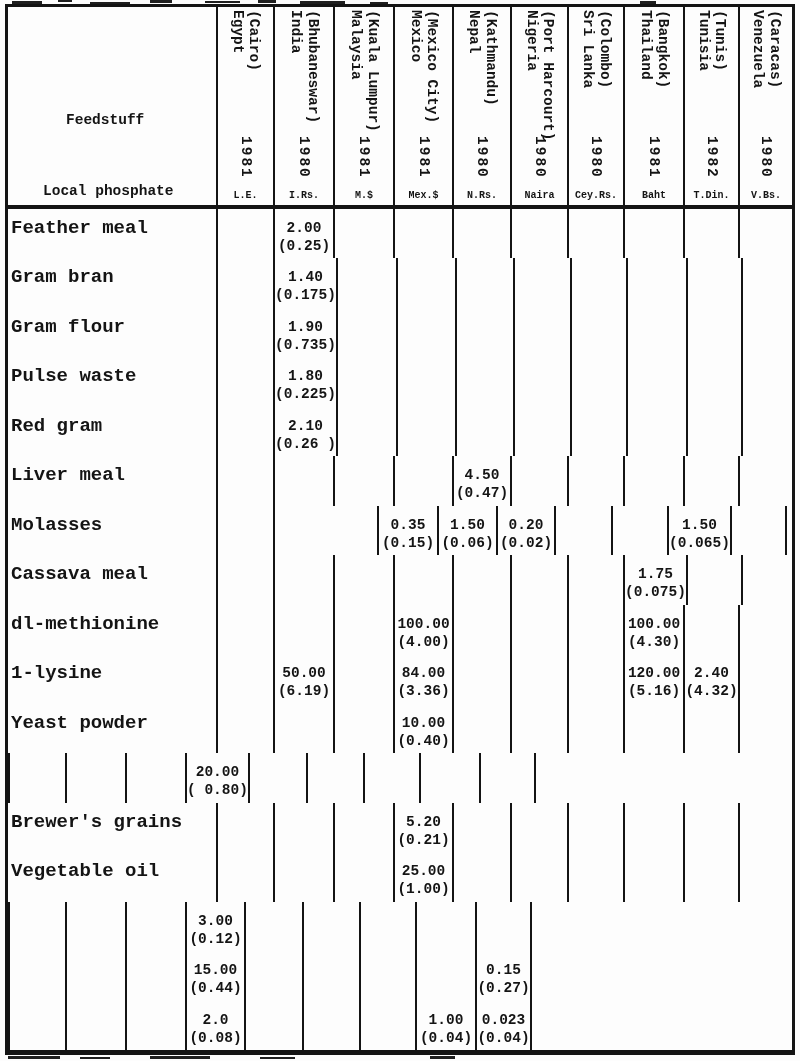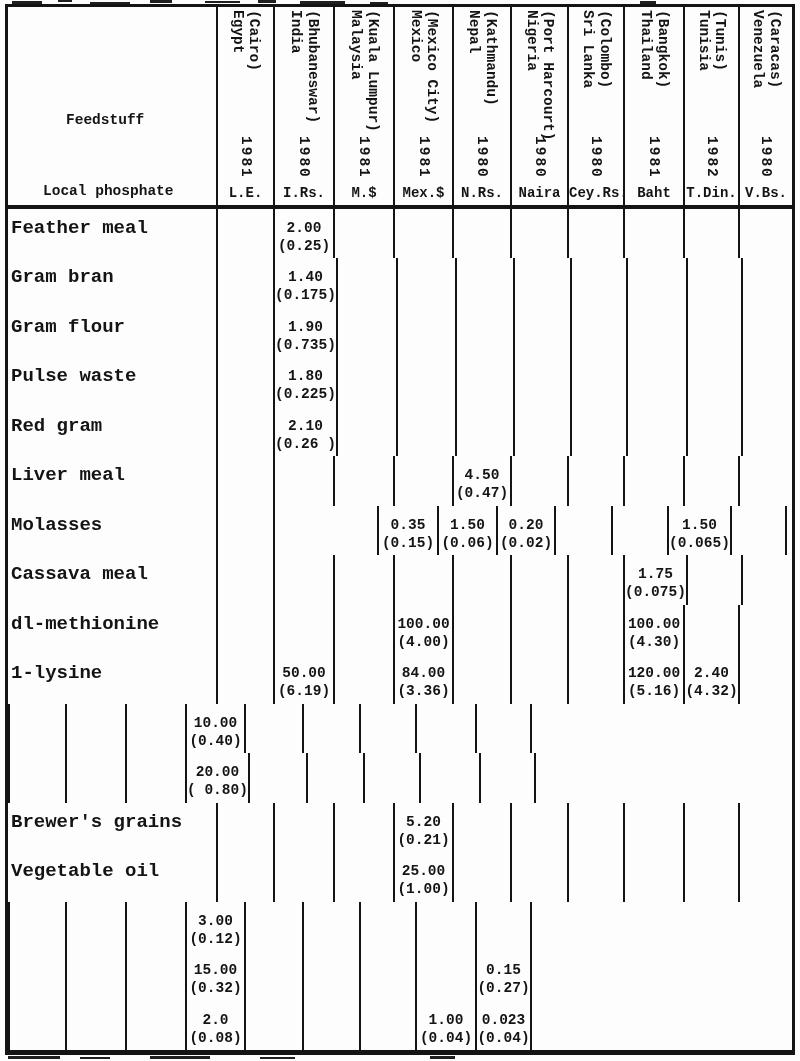--- a/index.html
+++ b/index.html
@@ -25,21 +25,21 @@
     writing-mode:vertical-lr; text-orientation:mixed;
     font-size:14.5px; line-height:16.5px; white-space:nowrap;
   }
   .vyear {
     position:absolute; bottom:26px; left:50%; transform:translateX(-50%);
     writing-mode:vertical-lr; text-orientation:mixed;
     font-size:14.5px; letter-spacing:2px; line-height:16px;
   }
   .hcur {
     position:absolute; bottom:4px; left:0; right:0;
-    text-align:center; font-size:14px; white-space:nowrap;
+    text-align:center; font-size:10px; white-space:nowrap;
   }
   .brow { display:flex; height:49.47px; }
   .bl { flex:0 0 auto; padding:10px 0 0 3px; font-size:19px; line-height:18px; white-space:nowrap; }
   .bc { flex:0 0 auto; text-align:center; padding-top:10px; font-size:14.5px; line-height:18px; overflow:visible; }
   .pv,.pp { white-space:pre; min-height:18px; }
   .art { position:absolute; background:#1f1f1f; }
 </style>
 </head>
 <body>
 
@@ -576,20 +576,21 @@
           <div class="bc bL" style="flex-basis: 55px;">
             <div class="pv">2.40</div>
             <div class="pp">(4.32)</div>
           </div>
           <div class="bc bL" style="flex-basis: 54px;">
             <div class="pv"></div>
             <div class="pp"></div>
           </div>
         </div>
         <div class="brow">
+          <div class="bl" style="flex-basis: 208px;">Yeast powder</div>
           <div class="bc bL" style="flex-basis: 57px;">
             <div class="pv"></div>
             <div class="pp"></div>
           </div>
           <div class="bc bL" style="flex-basis: 60px;">
             <div class="pv"></div>
             <div class="pp"></div>
           </div>
           <div class="bc bL" style="flex-basis: 60px;">
             <div class="pv"></div>
@@ -802,21 +803,21 @@
           <div class="bc bL" style="flex-basis: 60px;">
             <div class="pv"></div>
             <div class="pp"></div>
           </div>
           <div class="bc bL" style="flex-basis: 60px;">
             <div class="pv"></div>
             <div class="pp"></div>
           </div>
           <div class="bc bL" style="flex-basis: 59px;">
             <div class="pv">15.00</div>
-            <div class="pp">(0.32)</div>
+            <div class="pp">(0.44)</div>
           </div>
           <div class="bc bL" style="flex-basis: 58px;">
             <div class="pv"></div>
             <div class="pp"></div>
           </div>
           <div class="bc bL" style="flex-basis: 57px;">
             <div class="pv"></div>
             <div class="pp"></div>
           </div>
           <div class="bc bL" style="flex-basis: 56px;">

